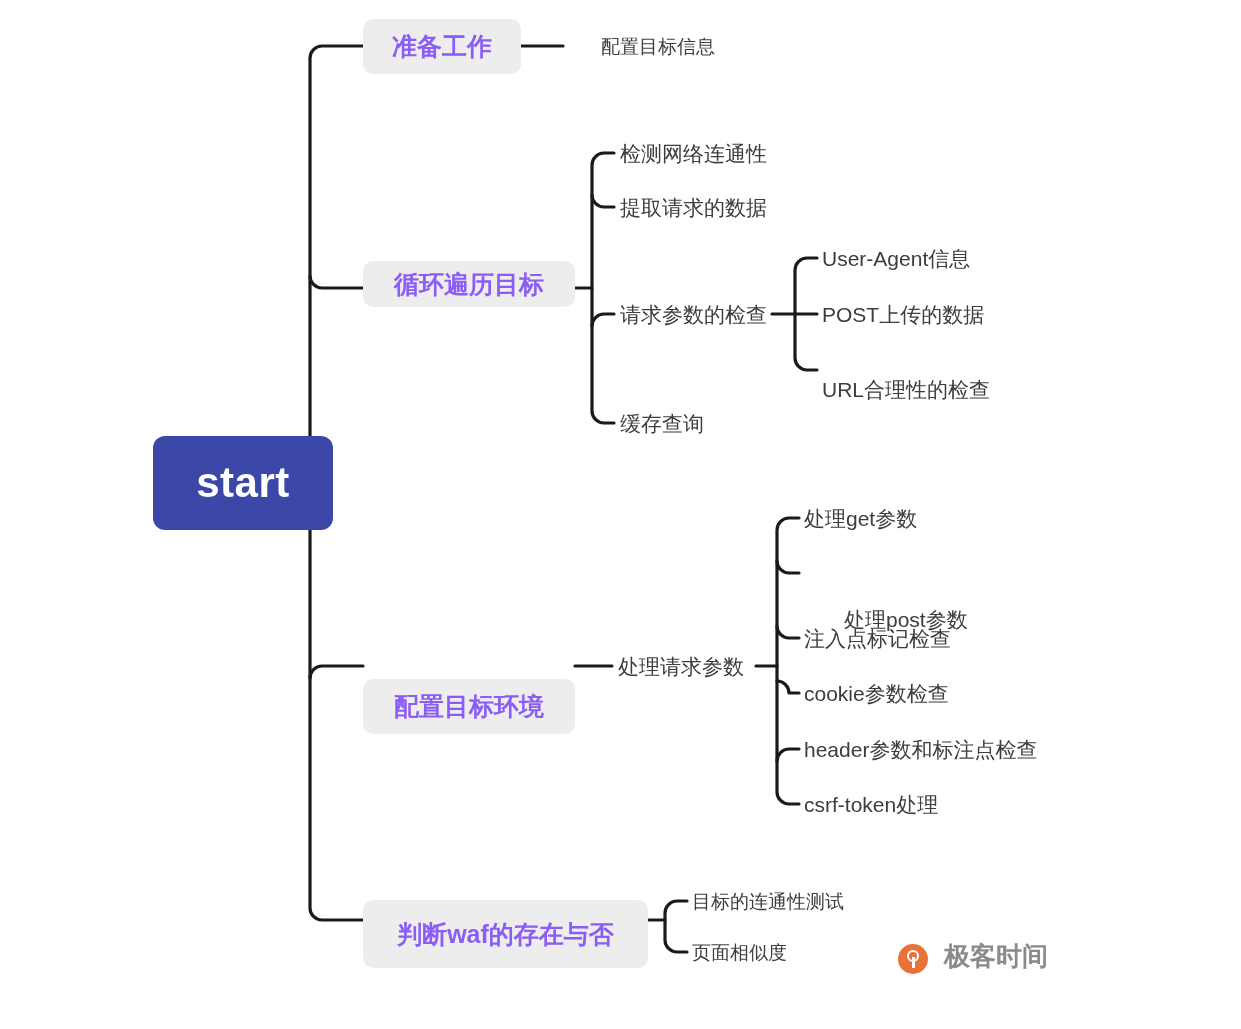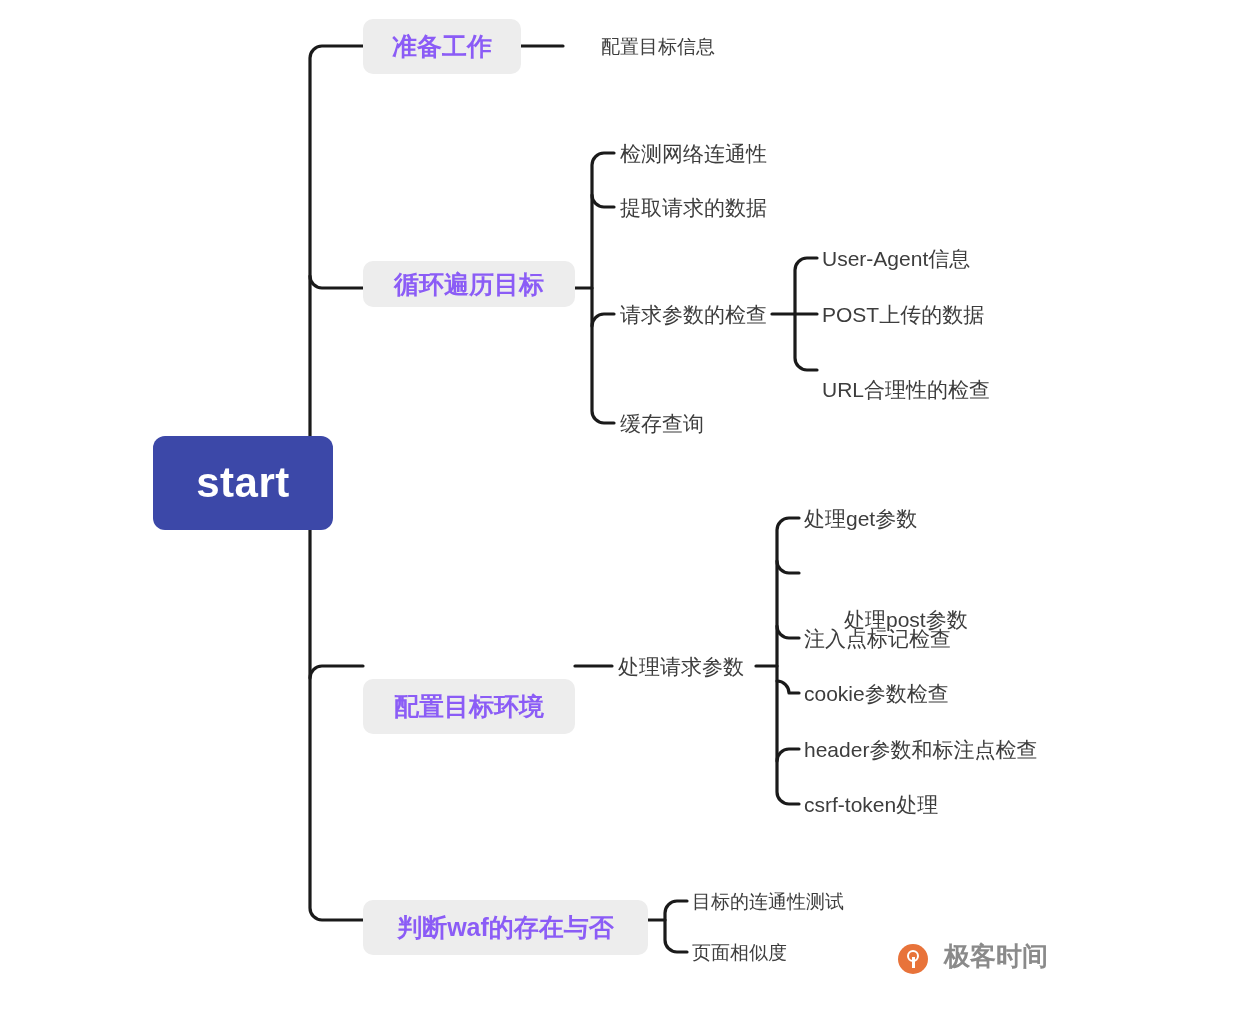--- a/index.html
+++ b/index.html
@@ -165,21 +165,21 @@
   </div>
 
   <div class="branch-node" style="left:363px; top:261px; width:212px; height:46px;">
     <span>循环遍历目标</span>
   </div>
 
   <div class="branch-node" style="left:363px; top:639px; width:212px; height:55px;margin-top:40px;">
     <span>配置目标环境</span>
   </div>
 
-  <div class="branch-node" style="left:363px; top:900px; width:285px; height:55px;">
+  <div class="branch-node" style="left:363px; top:900px; width:285px; height:68px;">
     <span>判断waf的存在与否</span>
   </div>
 
   <div class="leaf-label small" style="left:569px; top:46px;margin-left:32px;">配置目标信息</div>
 
   <div class="leaf-label" style="left:620px; top:153px;">检测网络连通性</div>
 
   <div class="leaf-label" style="left:620px; top:207px;">提取请求的数据</div>
 
   <div class="leaf-label" style="left:620px; top:314px;">请求参数的检查</div>

